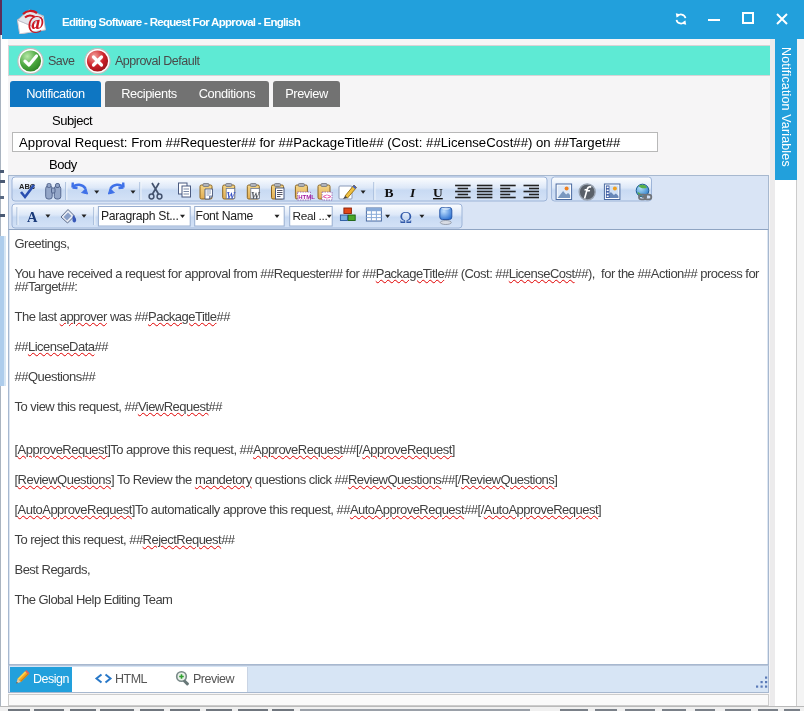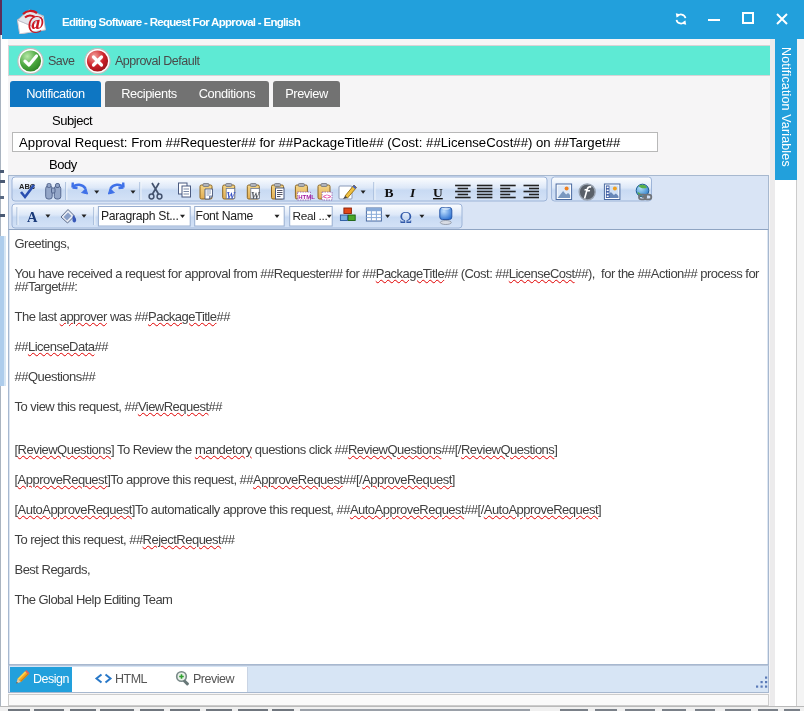--- a/index.html
+++ b/index.html
@@ -394,22 +394,22 @@
     </g>
   </svg>
 
   <div class="abs" id="ed-body">
     <p>Greetings,</p>
     <p>You have received a request for approval from ##Requester## for ##<span class="sq">PackageTitle</span>## (Cost: ##<span class="sq">LicenseCost</span>##),&nbsp; for the ##Action## process for<br>##Target##:</p>
     <p>The last <span class="sq">approver</span> was ##<span class="sq">PackageTitle</span>##</p>
     <p>##<span class="sq">LicenseData</span>##</p>
     <p>##Questions##</p>
     <p class="m6">To view this request, ##<span class="sq">ViewRequest</span>##</p>
+    <p>[<span class="sq">ApproveRequest</span>]To approve this request, ##<span class="sq">ApproveRequest</span>##[/<span class="sq">ApproveRequest</span>]</p>
     <p>[<span class="sq">ReviewQuestions</span>] To Review the <span class="sq">mandetory</span> questions click ##<span class="sq">ReviewQuestions</span>##[/<span class="sq">ReviewQuestions</span>]</p>
-    <p>[<span class="sq">ApproveRequest</span>]To approve this request, ##<span class="sq">ApproveRequest</span>##[/<span class="sq">ApproveRequest</span>]</p>
     <p>[<span class="sq">AutoApproveRequest</span>]To automatically approve this request, ##<span class="sq">AutoApproveRequest</span>##[/<span class="sq">AutoApproveRequest</span>]</p>
     <p>To reject this request, ##<span class="sq">RejectRequest</span>##</p>
     <p>Best Regards,</p>
     <p>The Global Help Editing Team</p>
   </div>
 
   <div class="abs" id="ed-bottom">
     <div class="btab" style="left:1px;width:62px;background:#22a0dc;"></div>
     <div class="btab" style="left:63px;width:176px;background:#fff;border-right:1px solid #c9d4e4;"></div>
   </div>

